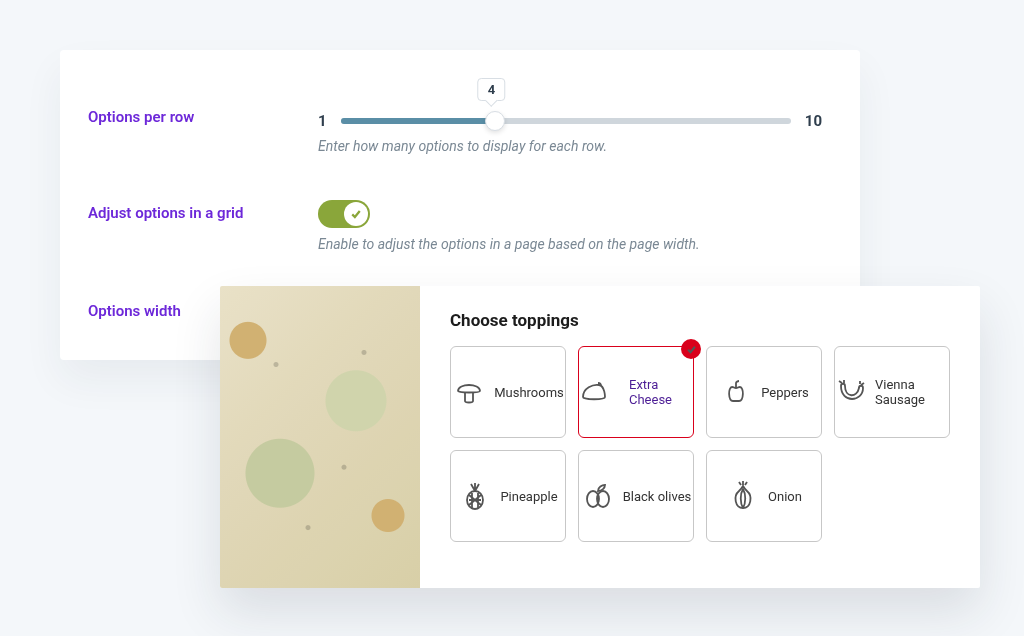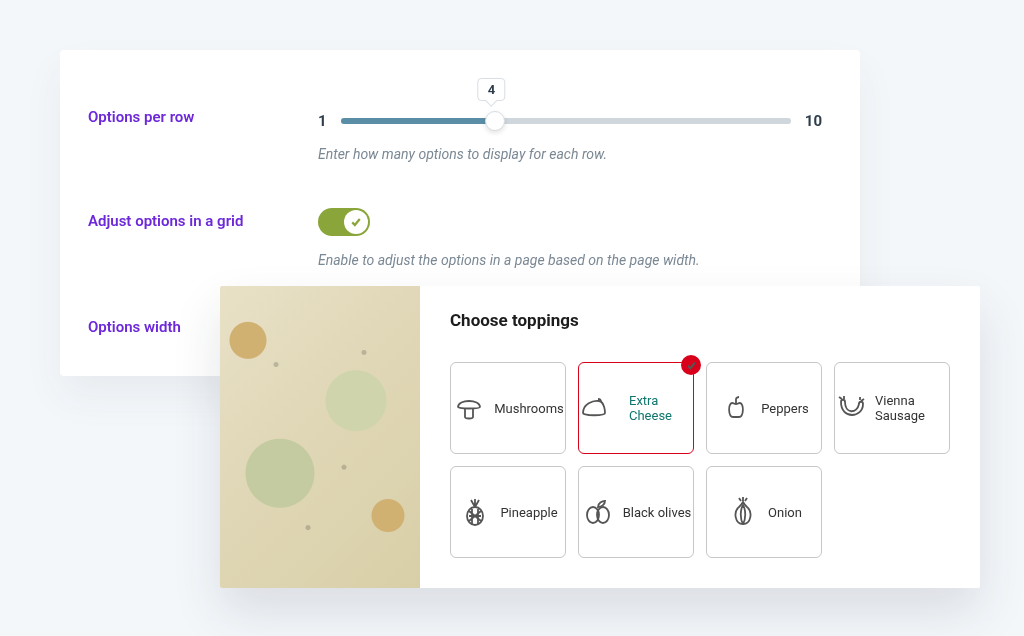--- a/index.html
+++ b/index.html
@@ -85,21 +85,21 @@
   .thumb {
     position: absolute; top: 50%; left: 34.4%;
     transform: translate(-50%, -50%);
     width: 20px; height: 20px;
     background: #fff;
     border-radius: 50%;
     border: 1px solid #d8dee4;
     box-shadow: 0 2px 5px rgba(0,0,0,0.12);
   }
   .help {
-    margin-top: 16px;
+    margin-top: 8px;
     font-size: 14px;
     font-style: italic;
     color: #7a8894;
   }
 
   
   .toggle {
     position: relative;
     width: 52px; height: 28px;
     background: #8aa63a;
@@ -143,21 +143,21 @@
     filter: saturate(0.9) contrast(0.95);
   }
   .preview-body {
     flex: 1;
     padding: 24px 30px;
   }
   .preview-title {
     font-size: 17px;
     font-weight: 700;
     color: #1c1c1c;
-    margin-bottom: 32px;
+    margin-bottom: 16px;
   }
   .toppings-grid {
     display: grid;
     grid-template-columns: repeat(4, 1fr);
     gap: 12px;
   }
   .topping {
     position: relative;
     border: 1.5px solid #c7c7c7;
     border-radius: 6px;
@@ -175,21 +175,21 @@
     display: flex; align-items: center; justify-content: center;
   }
   .topping svg { stroke: #555; fill: none; stroke-width: 1.8; }
   .topping-label {
     font-size: 13px;
     color: #333;
   }
   .topping.selected {
     border-color: #d9001b;
   }
-  .topping.selected .topping-label { color: #0f766e; margin-left: 12px; }
+  .topping.selected .topping-label { color: #4c1d95; margin-left: 12px; }
   .topping.selected svg { stroke: #555; }
   .sel-badge {
     position: absolute;
     top: -8px; right: -8px;
     width: 20px; height: 20px;
     background: #d9001b;
     border-radius: 50%;
     display: flex; align-items: center; justify-content: center;
   }
   .sel-badge svg { width: 11px; height: 11px; stroke: #fff; fill: none; stroke-width: 3; }

